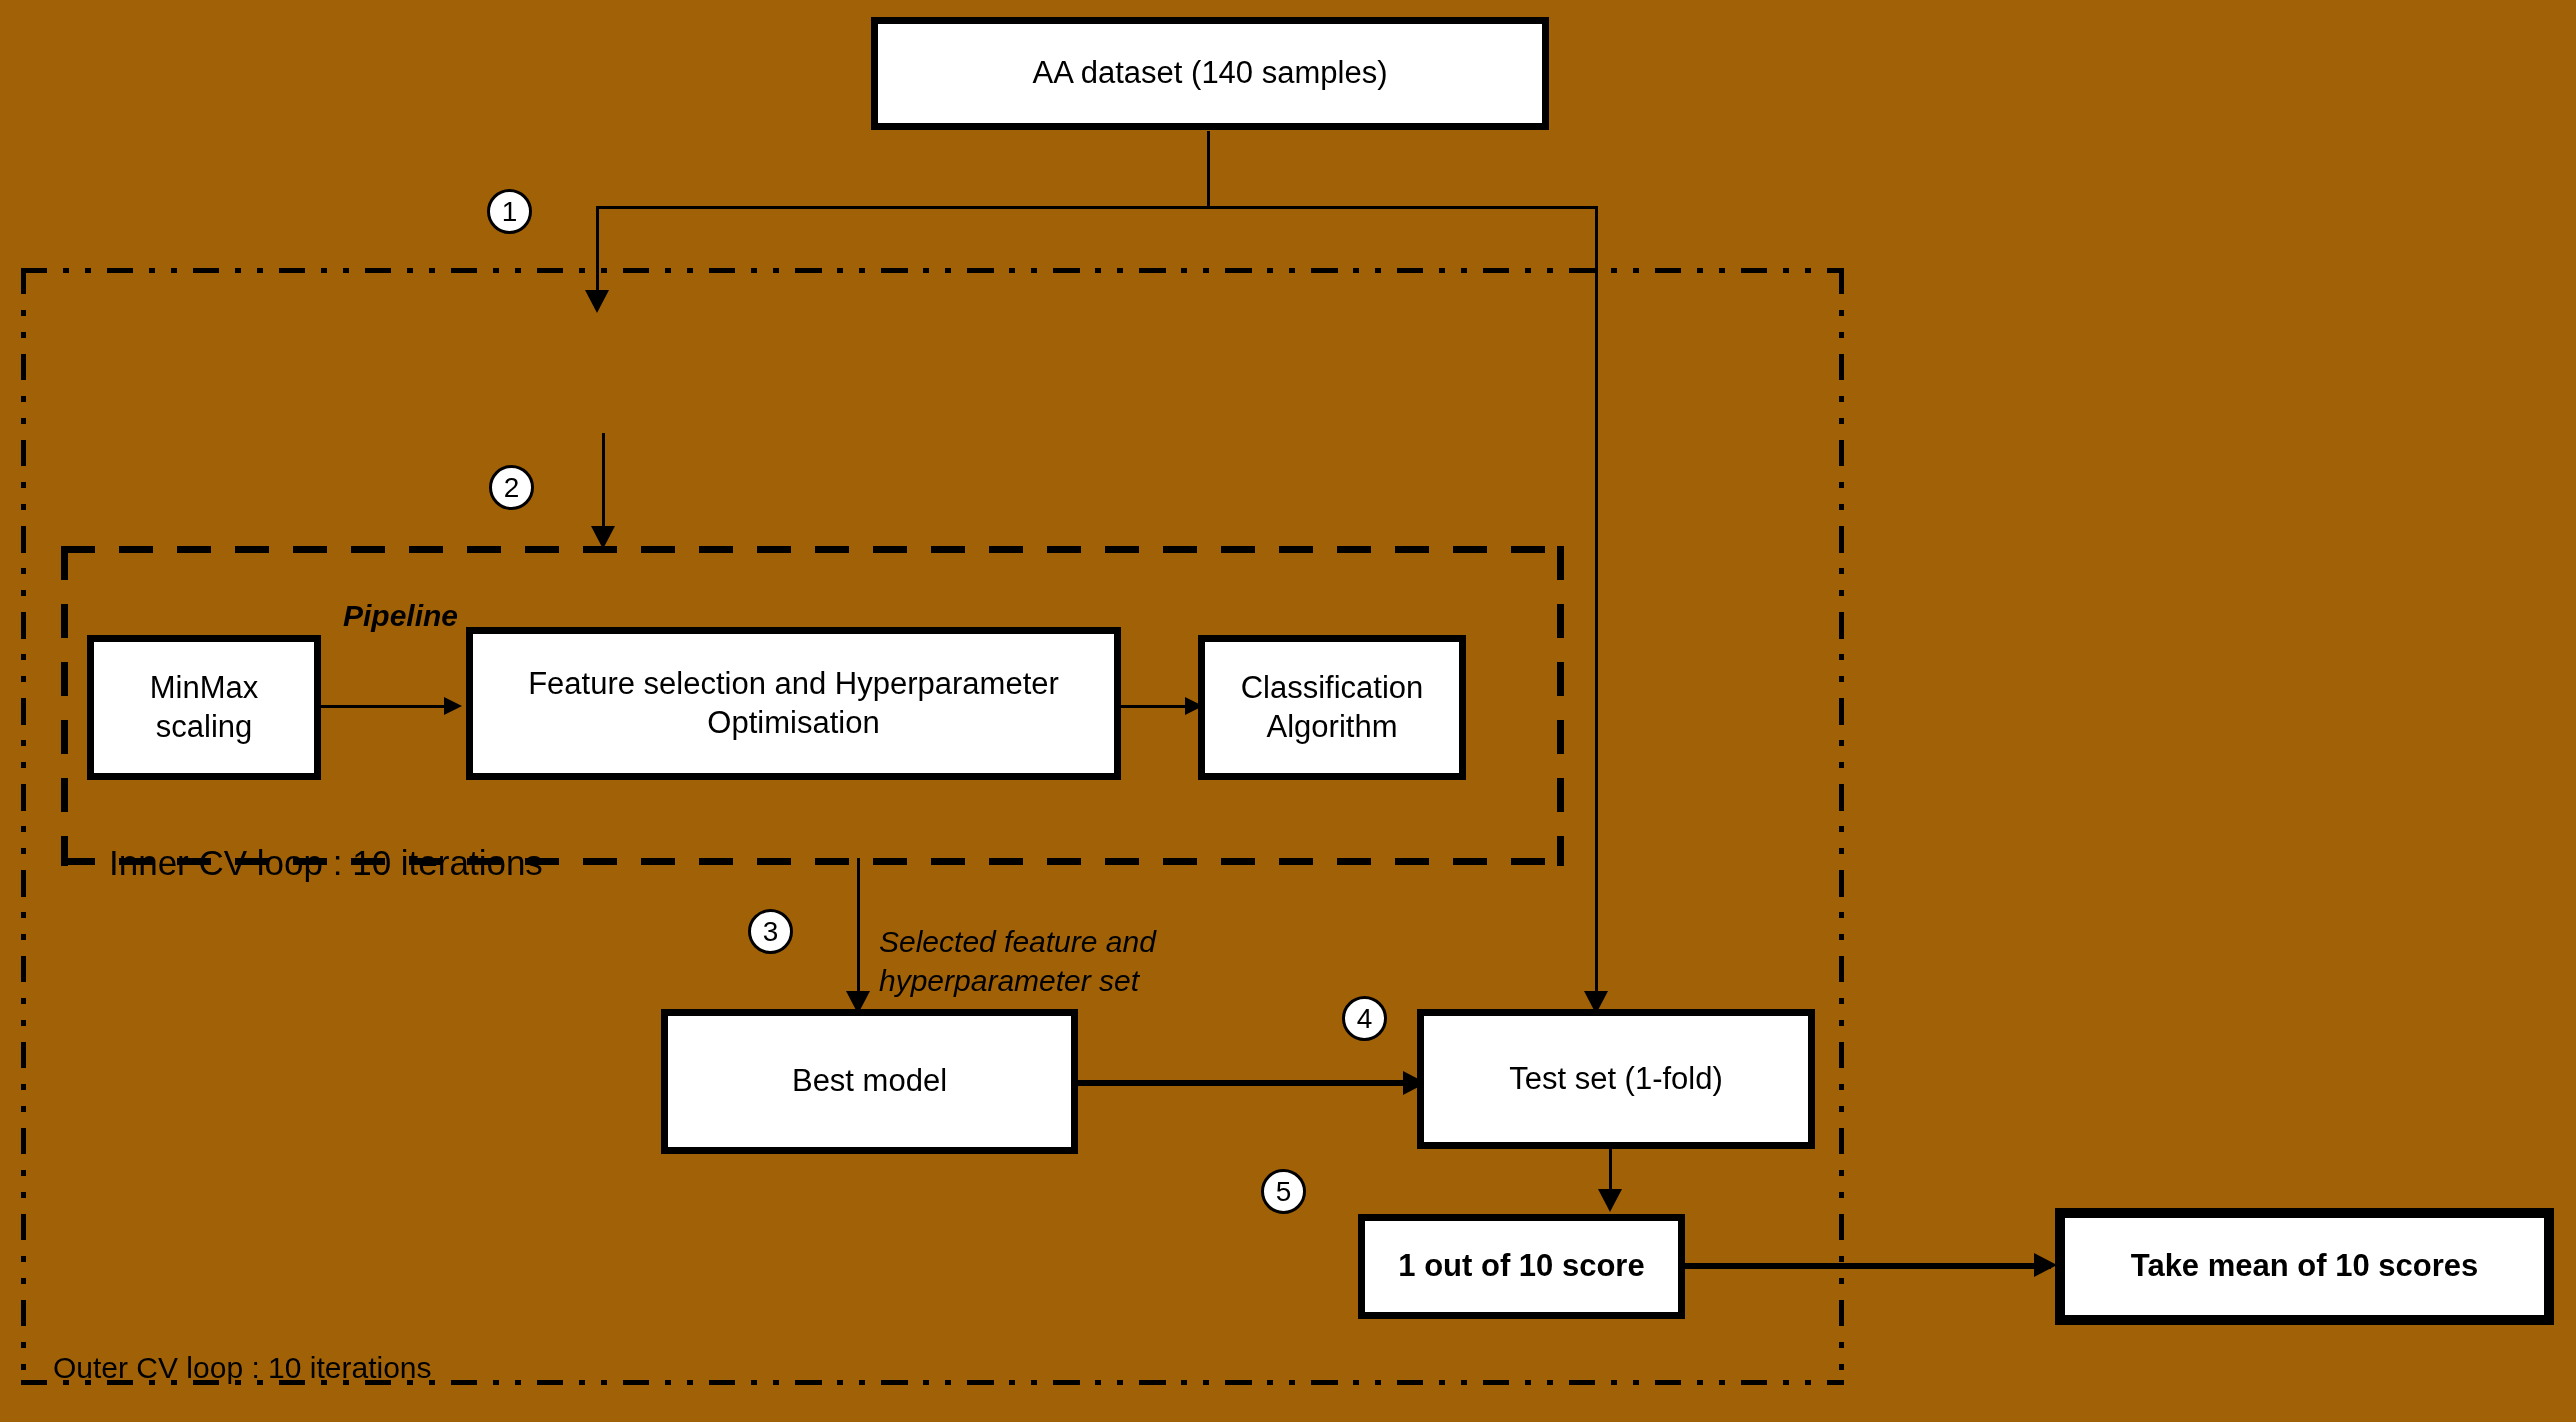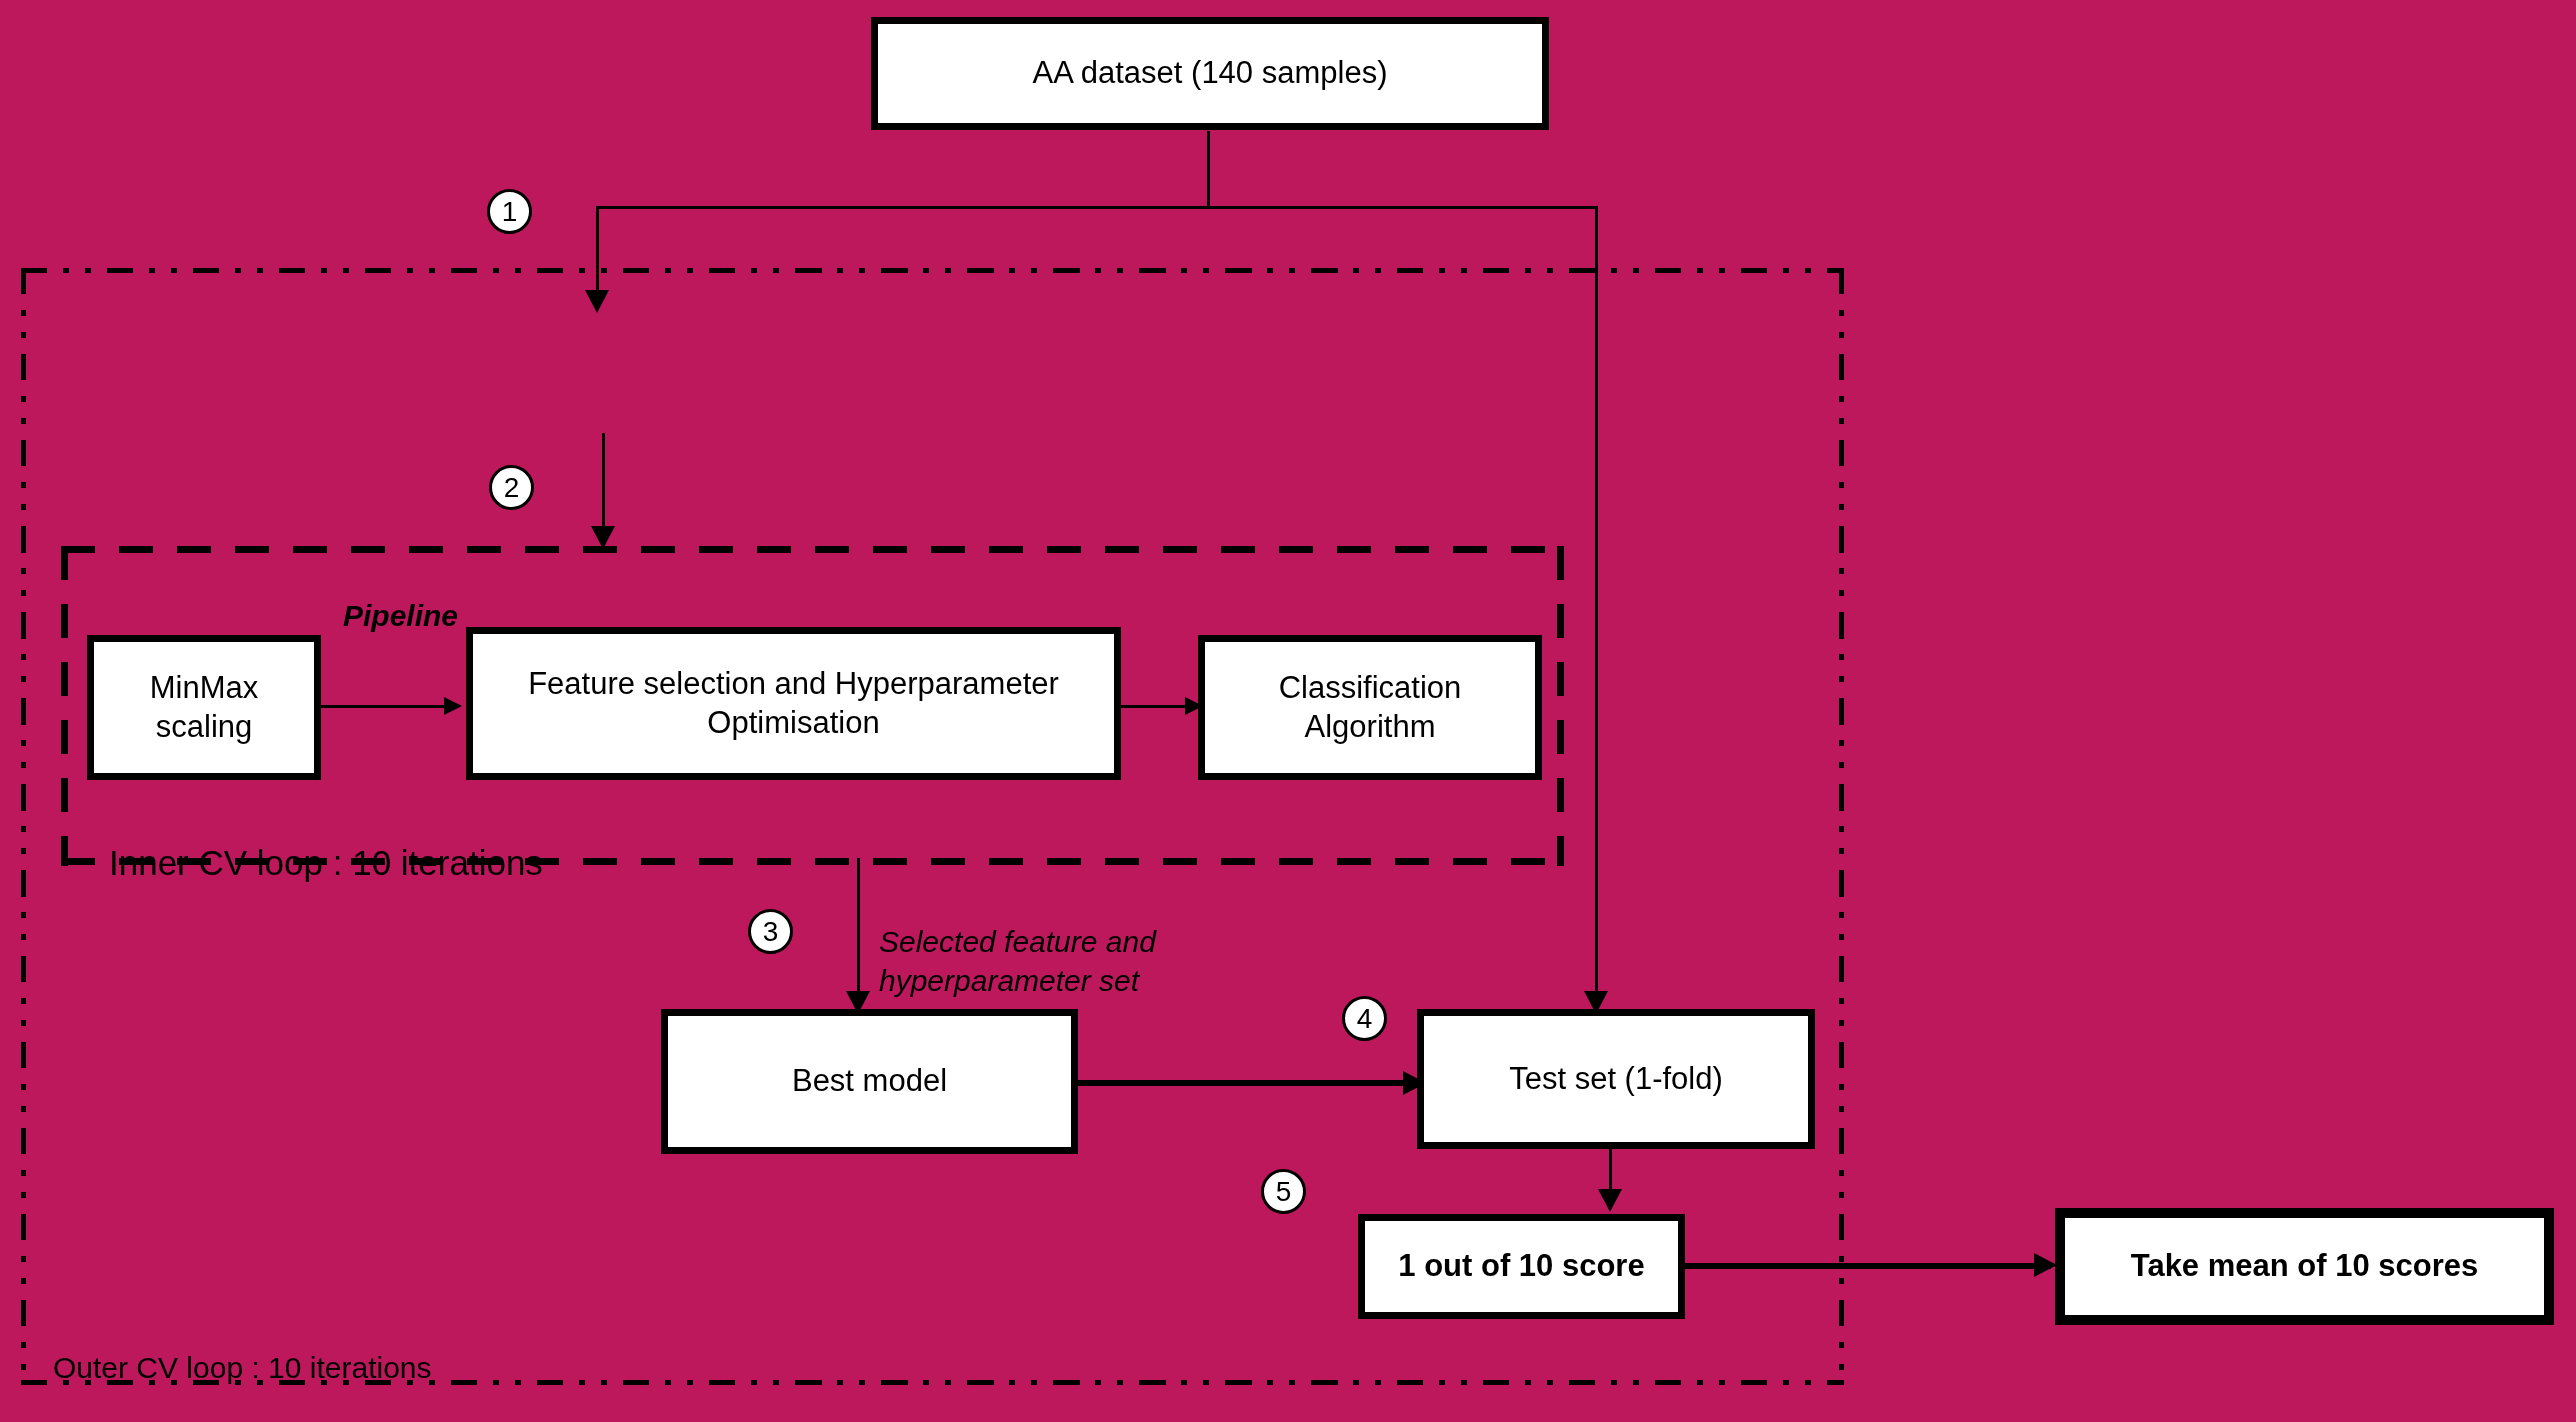--- a/index.html
+++ b/index.html
@@ -7,21 +7,21 @@
     padding: 0;
     background: #ffffff;
   }
   body {
     font-family: "Liberation Sans", sans-serif;
   }
   #canvas {
     position: relative;
     width: 2576px;
     height: 1422px;
-    background: #be185d;
+    background: #a16207;
     overflow: hidden;
   }
   
   .box {
     position: absolute;
     box-sizing: border-box;
     background: #ffffff;
     border: 3.9px solid #000000;
     display: flex;
     align-items: center;
@@ -196,21 +196,21 @@
   <div class="box thick" style="left:87px; top:635px; width:234px; height:145px;">
     <span>MinMax
 scaling</span>
   </div>
 
   <div class="box thick" style="left:458px; top:627px; width:655px; height:153px;margin-left:8px;">
     <span>Feature selection and
 Hyperparameter Optimisation</span>
   </div>
 
-  <div class="box thick" style="left:1198px; top:635px; width:344px; height:145px;">
+  <div class="box thick" style="left:1198px; top:635px; width:268px; height:145px;">
     <span>Classification
 Algorithm</span>
   </div>
 
   <div class="box thick" style="left:661px; top:1009px; width:417px; height:145px;">
     <span>Best model</span>
   </div>
 
   <div class="box thick" style="left:1417px; top:1009px; width:398px; height:140px;">
     <span>Test set (1-fold)</span>

